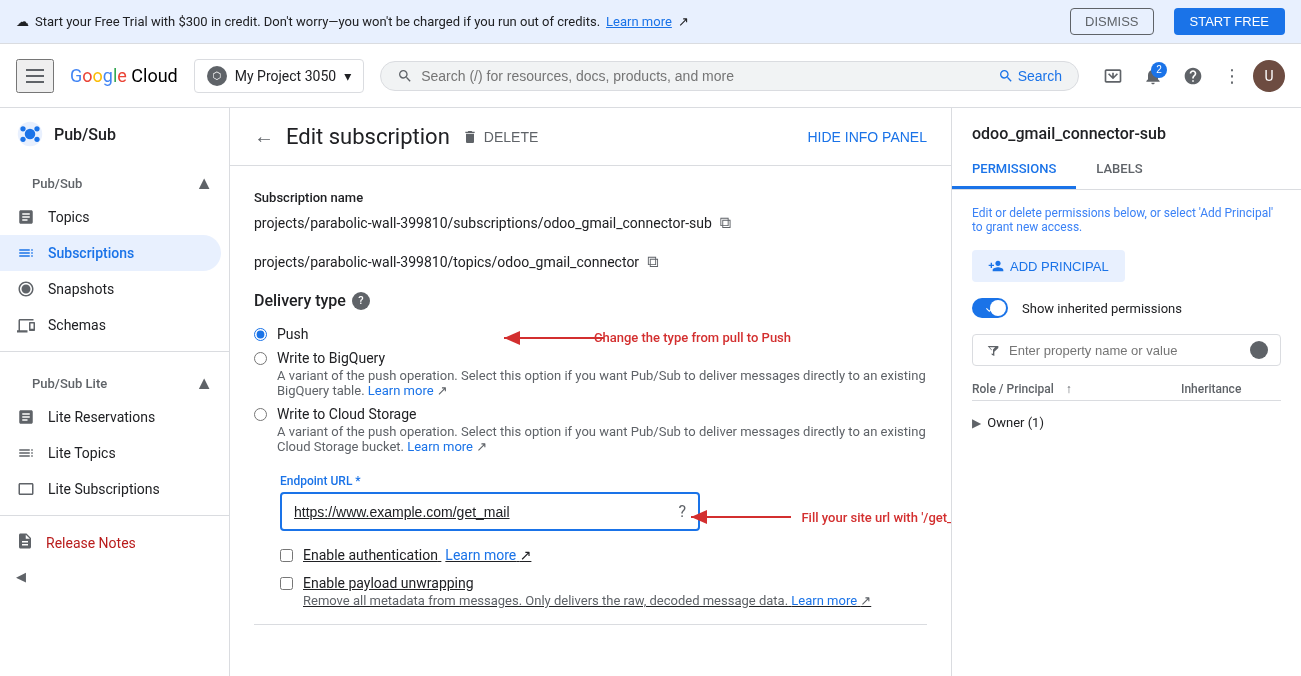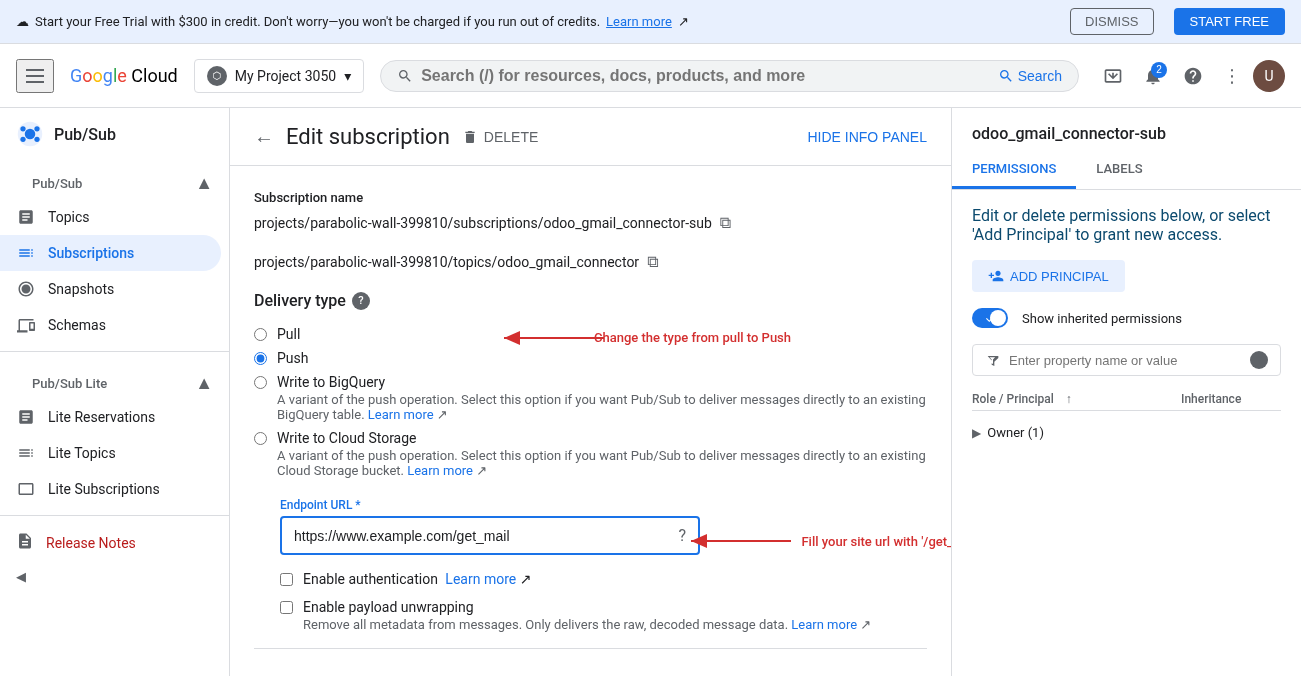--- a/index.html
+++ b/index.html
@@ -39,21 +39,21 @@
       border: 1px solid #dadce0; border-radius: 4px;
       padding: 6px 12px; cursor: pointer; font-size: 14px; color: #202124;
       background: #fff;
     }
     .project-icon { width: 20px; height: 20px; background: #5f6368; border-radius: 50%; display: flex; align-items: center; justify-content: center; color: #fff; font-size: 10px; }
     .search-bar {
       flex: 1; display: flex; align-items: center;
       border: 1px solid #dadce0; border-radius: 24px;
       padding: 6px 16px; gap: 8px; background: #f1f3f4;
     }
-    .search-bar input { border: none; background: transparent; outline: none; font-size: 16px; flex: 1; color: #4c1d95; font-weight: bold; }
+    .search-bar input { border: none; background: transparent; outline: none; font-size: 14px; flex: 1; color: #4c1d95; }
     .search-btn { background: none; border: none; display: flex; align-items: center; gap: 4px; cursor: pointer; color: #1a73e8; font-size: 14px; font-weight: 500; }
     .header-icons { display: flex; align-items: center; gap: 4px; margin-left: auto; }
     .header-icon-btn { background: none; border: none; cursor: pointer; padding: 8px; color: #5f6368; font-size: 18px; display: flex; align-items: center; justify-content: center; }
     .notif-badge { position: relative; }
     .notif-count { position: absolute; top: 4px; right: 4px; background: #1a73e8; color: #fff; border-radius: 50%; width: 16px; height: 16px; font-size: 10px; display: flex; align-items: center; justify-content: center; }
     .avatar { width: 32px; height: 32px; border-radius: 50%; background: #6d4c41; color: #fff; display: flex; align-items: center; justify-content: center; font-size: 14px; cursor: pointer; }
 
     
     .main-layout { display: flex; height: calc(676px - 64px - 40px); }
 
@@ -117,26 +117,26 @@
 
     
     .endpoint-url-section { margin-left: 26px; margin-bottom: 16px; }
     .endpoint-url-label { font-size: 12px; color: #1a73e8; margin-bottom: 4px; font-weight: 500; }
     .endpoint-url-input-wrap {
       display: flex; align-items: center;
       border: 2px solid #1a73e8; border-radius: 4px; padding: 8px 12px;
       background: #fff; width: 420px;
     }
     .endpoint-url-input-wrap input {
-      border: none; outline: none; font-size: 14px; flex: 1; color: #202124;
+      border: none; outline: none; font-size: 14px; flex: 1; color: #202124; text-decoration: underline;
     }
     .endpoint-help { cursor: pointer; color: #5f6368; font-size: 16px; margin-left: 8px; }
 
     
-    .checkbox-item { display: flex; align-items: flex-start; gap: 10px; margin-bottom: 12px; }
+    .checkbox-item { display: flex; align-items: flex-start; gap: 10px; margin-bottom: 12px; text-decoration: underline; }
     .checkbox-item input[type=checkbox] { margin-top: 2px; cursor: pointer; accent-color: #1a73e8; }
     .checkbox-label { font-size: 14px; color: #202124; }
     .checkbox-label a { color: #1a73e8; text-decoration: none; cursor: pointer; }
     .checkbox-desc { font-size: 13px; color: #5f6368; margin-top: 2px; }
     .checkbox-desc a { color: #1a73e8; text-decoration: none; cursor: pointer; }
 
     .section-divider { border: none; border-top: 1px solid #dadce0; margin: 16px 0; }
 
     
     .info-panel {
@@ -145,21 +145,21 @@
       display: flex; flex-direction: column;
     }
     .info-panel-title { font-size: 16px; font-weight: 500; color: #202124; padding: 16px 20px 8px; }
     .info-panel-tabs { display: flex; border-bottom: 1px solid #dadce0; }
     .info-tab {
       padding: 10px 20px; font-size: 13px; font-weight: 500; cursor: pointer;
       color: #5f6368; border-bottom: 3px solid transparent;
     }
     .info-tab.active { color: #1a73e8; border-bottom-color: #1a73e8; }
     .info-panel-body { padding: 16px 20px; flex: 1; }
-    .info-panel-desc { font-size: 16px; color: #0c4a6e; margin-bottom: 16px; }
+    .info-panel-desc { font-size: 12px; color: #3b82f6; margin-bottom: 16px; }
     .add-principal-btn {
       display: flex; align-items: center; gap: 6px;
       background: #e8f0fe; color: #1a73e8; border: none;
       padding: 8px 16px; border-radius: 4px; cursor: pointer;
       font-size: 13px; font-weight: 500; margin-bottom: 16px;
     }
     .toggle-row { display: flex; align-items: center; gap: 10px; margin-bottom: 16px; }
     .toggle { position: relative; width: 36px; height: 20px; }
     .toggle-slider {
       position: absolute; top: 0; left: 0; right: 0; bottom: 0;
@@ -406,26 +406,20 @@
         </div>
 
         <div class="section-title">
           <span>Delivery type</span>
           <span class="help-icon">?</span>
         </div>
 
         <div style="position:relative;">
           <div class="radio-group">
 
-            <div class="radio-item">
-              <input type="radio" name="delivery" id="pull" style="">
-              <div>
-                <label class="radio-label" for="pull">Pull</label>
-              </div>
-            </div>
 
             <div class="radio-item">
               <input type="radio" name="delivery" id="push" checked="" style="">
               <div>
                 <label class="radio-label" for="push">Push</label>
               </div>
             </div>
 
             <div class="radio-item">
               <input type="radio" name="delivery" id="bigquery" style="">

